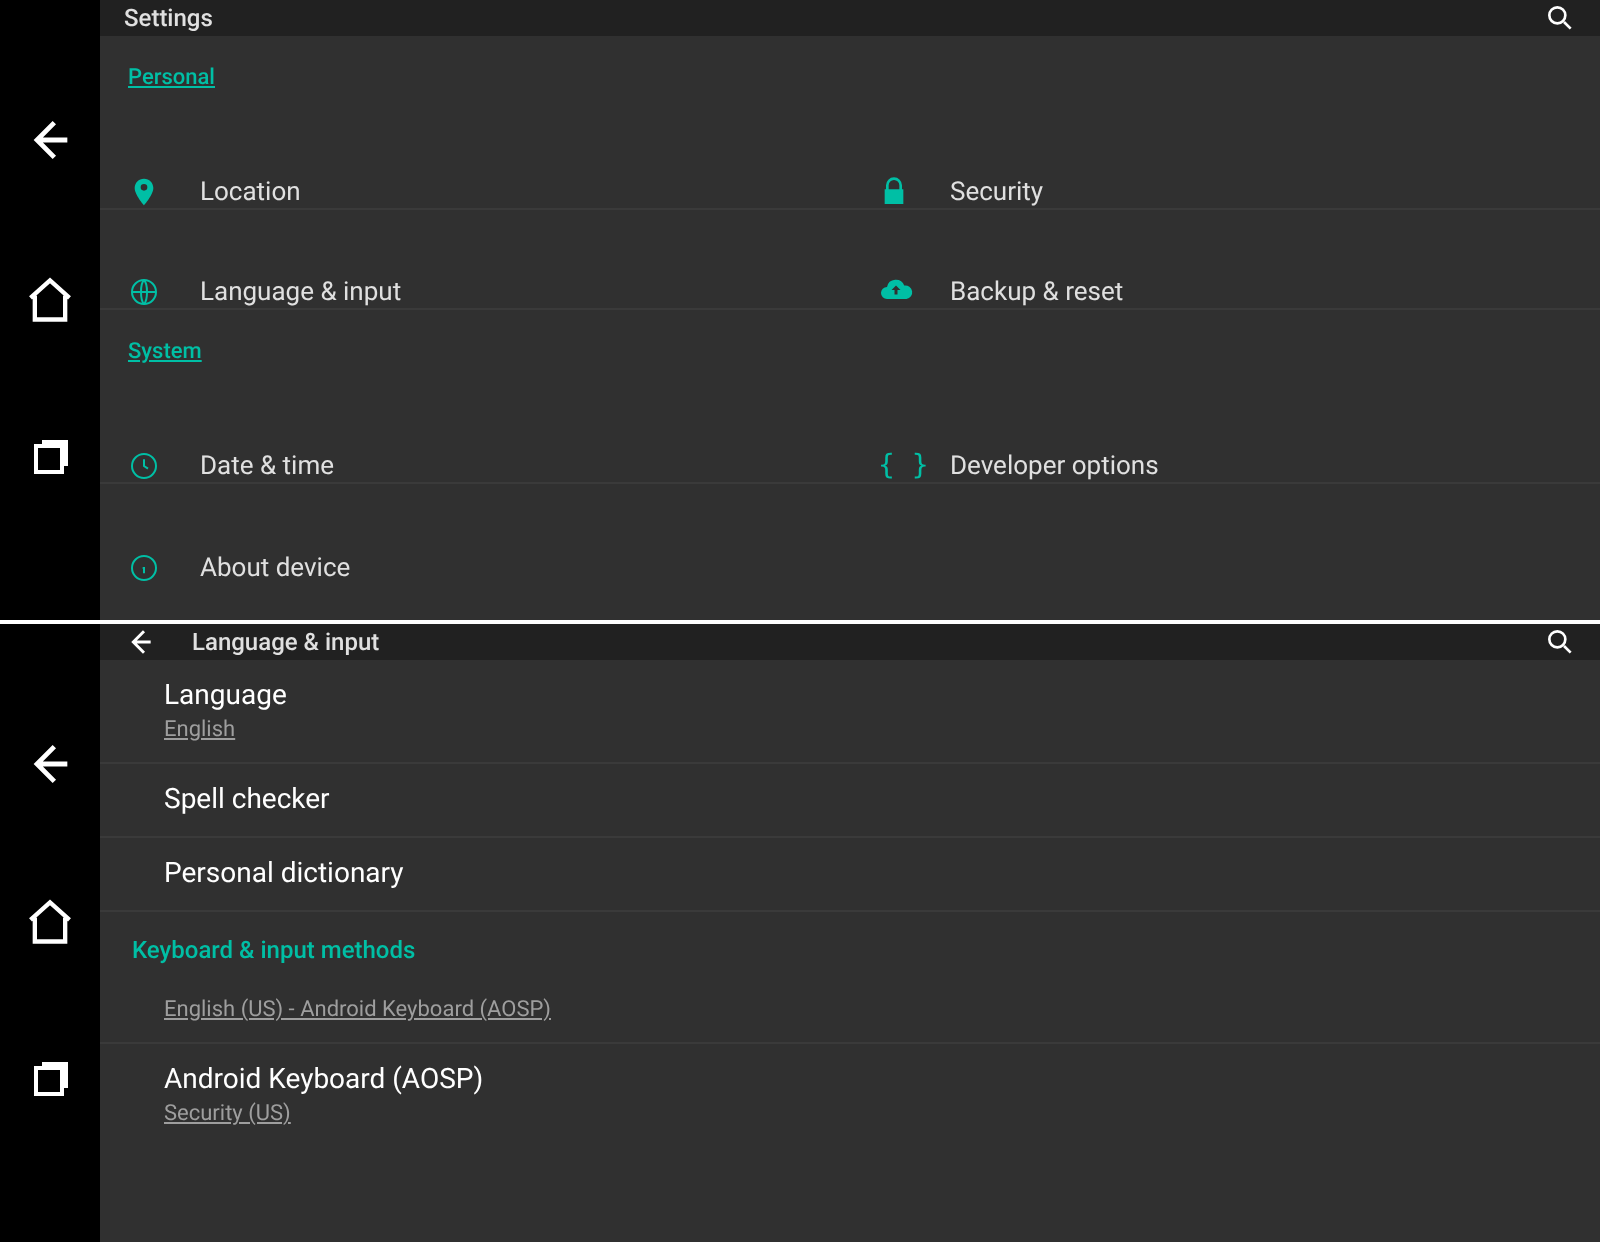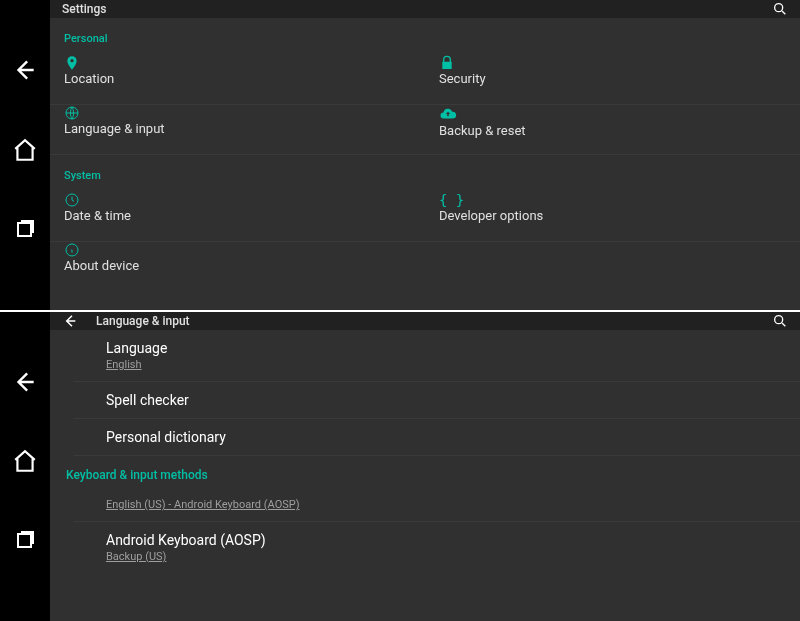--- a/index.html
+++ b/index.html
@@ -48,49 +48,48 @@
   }
   .appbar .backarr { margin-right: 18px; color: #ffffff; display: flex; align-items: center; }
   .appbar .title { flex: 1; }
   .appbar .search { color: #ffffff; display: flex; align-items: center; }
   
   .section-header {
     color: #00bfa5;
     font-size: 11px;
     font-weight: 500;
     padding: 14px 14px 10px 14px;
+    text-decoration: underline;
   }
   
   .grid {
     display: grid;
     grid-template-columns: 1fr 1fr;
   }
   .cell {
     display: flex;
-    align-items: flex-start;
+    align-items: flex-end;
     height: 50px;
     padding: 0 14px;
     border-bottom: 1px solid #3a3a3a;
     color: #e0e0e0;
     font-size: 13px;
-    flex-direction: column;
   }
   .cell .icon-slot {
     width: 36px;
     display: flex;
     align-items: center;
     color: #00bfa5;
   }
   .cell .lbl { color: #e0e0e0; }
   .fullrow { grid-column: 1 / span 2; }
   
   .list-item {
     padding: 10px 32px;
     border-bottom: 1px solid #3a3a3a;
-    margin-left: 24px;
   }
   .list-item .primary {
     color: #ffffff;
     font-size: 14px;
   }
   .list-item .secondary {
     color: #9e9e9e;
     font-size: 11px;
     margin-top: 2px;
     text-decoration: underline;
@@ -248,16 +247,16 @@
     </div>
     <div class="list-item">
       <div class="primary">Personal dictionary</div>
     </div>
     <div class="list-header">Keyboard &amp; input methods</div>
     <div class="list-item" style="padding-top:6px;">
       <div class="secondary">English (US) - Android Keyboard (AOSP)</div>
     </div>
     <div class="list-item" style="border-bottom:none;">
       <div class="primary">Android Keyboard (AOSP)</div>
-      <div class="secondary">Backup (US)</div>
+      <div class="secondary">Security (US)</div>
     </div>
   </div>
 </div>
 
 </body></html>

